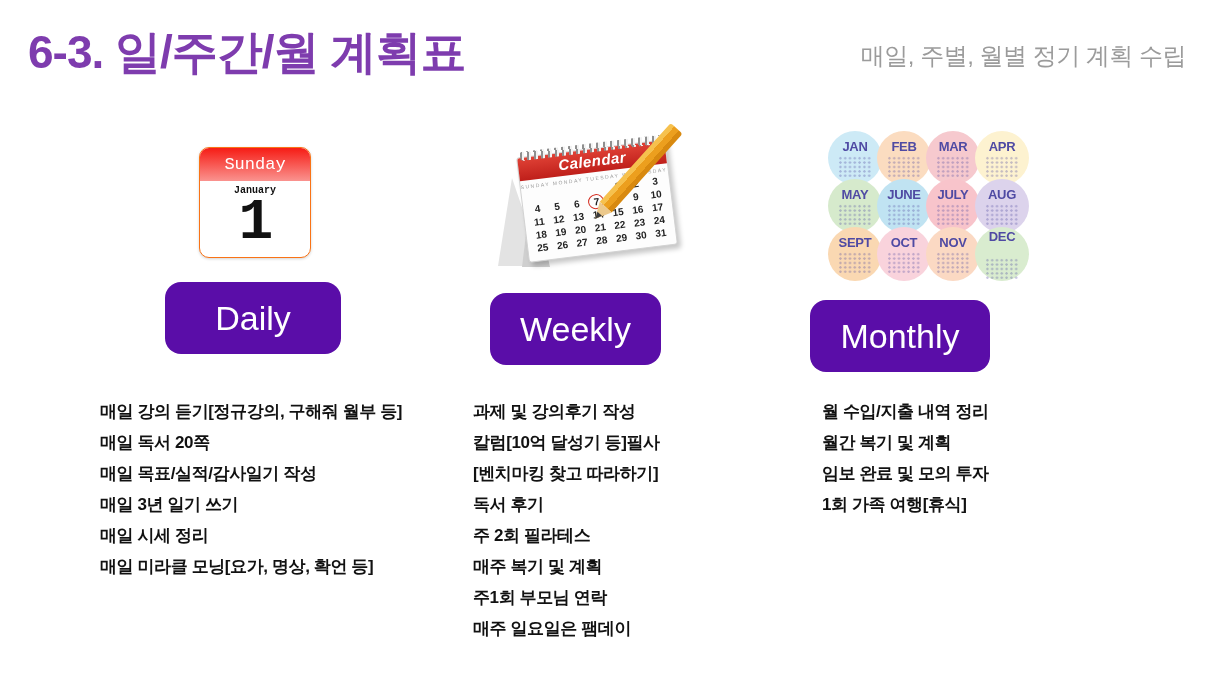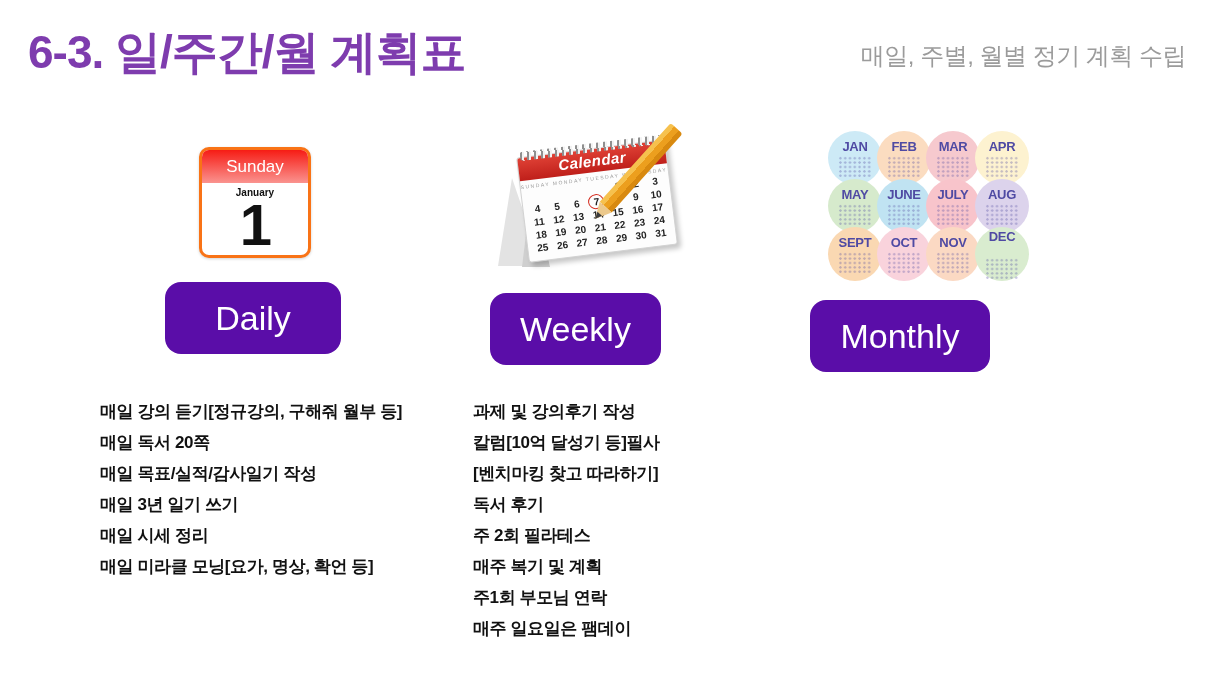--- a/index.html
+++ b/index.html
@@ -38,22 +38,22 @@
     color:var(--list-text,#111); line-height:31px; letter-spacing:-0.4px;
     white-space:nowrap;
   }
   #list-daily   { left:100px; top:396px; }
   #list-weekly  { left:473px; top:396px; }
   #list-monthly { left:822px; top:396px; }
 
   
   .daily-icon {
     position:absolute; left:199px; top:147px; width:112px; height:111px;
-    background:#fff; border:3px solid #f97316; border-radius:10px;
-    overflow:hidden; box-shadow:0 1px 3px rgba(0,0,0,.18);
+    background:#fff; border:1px solid #f97316; border-radius:10px;
+    overflow:hidden; box-shadow:0 1px 3px rgba(0,0,0,.18);font-family:Liberation Mono, monospace;
   }
   .di-header {
     height:33px; background:linear-gradient(#f61c15,#fa938f);
     color:#fff; font-size:17px; display:flex; align-items:center; justify-content:center;
   }
   .di-month { text-align:center; font-size:10px; font-weight:700; color:#111; margin-top:4px; }
   .di-day   { text-align:center; font-size:58px; font-weight:700; color:#111; line-height:54px; letter-spacing:-2px; }
 
   
   .weekly-icon { position:absolute; left:492px; top:130px; width:196px; height:150px; }
@@ -269,14 +269,20 @@
   <div class="list" id="list-weekly">
       <div class="list-item">과제 및 강의후기 작성</div>
       <div class="list-item">칼럼[10억 달성기 등]필사</div>
       <div class="list-item">[벤치마킹 찾고 따라하기]</div>
       <div class="list-item">독서 후기</div>
       <div class="list-item">주 2회 필라테스</div>
       <div class="list-item">매주 복기 및 계획</div>
       <div class="list-item">주1회 부모님 연락</div>
       <div class="list-item">매주 일요일은 팸데이</div>
     </div>
+  <div class="list" id="list-monthly">
+      <div class="list-item">월 수입/지출 내역 정리</div>
+      <div class="list-item">월간 복기 및 계획</div>
+      <div class="list-item">임보 완료 및 모의 투자</div>
+      <div class="list-item">1회 가족 여행[휴식]</div>
+    </div>
 
 </div>
 
 </body></html>

